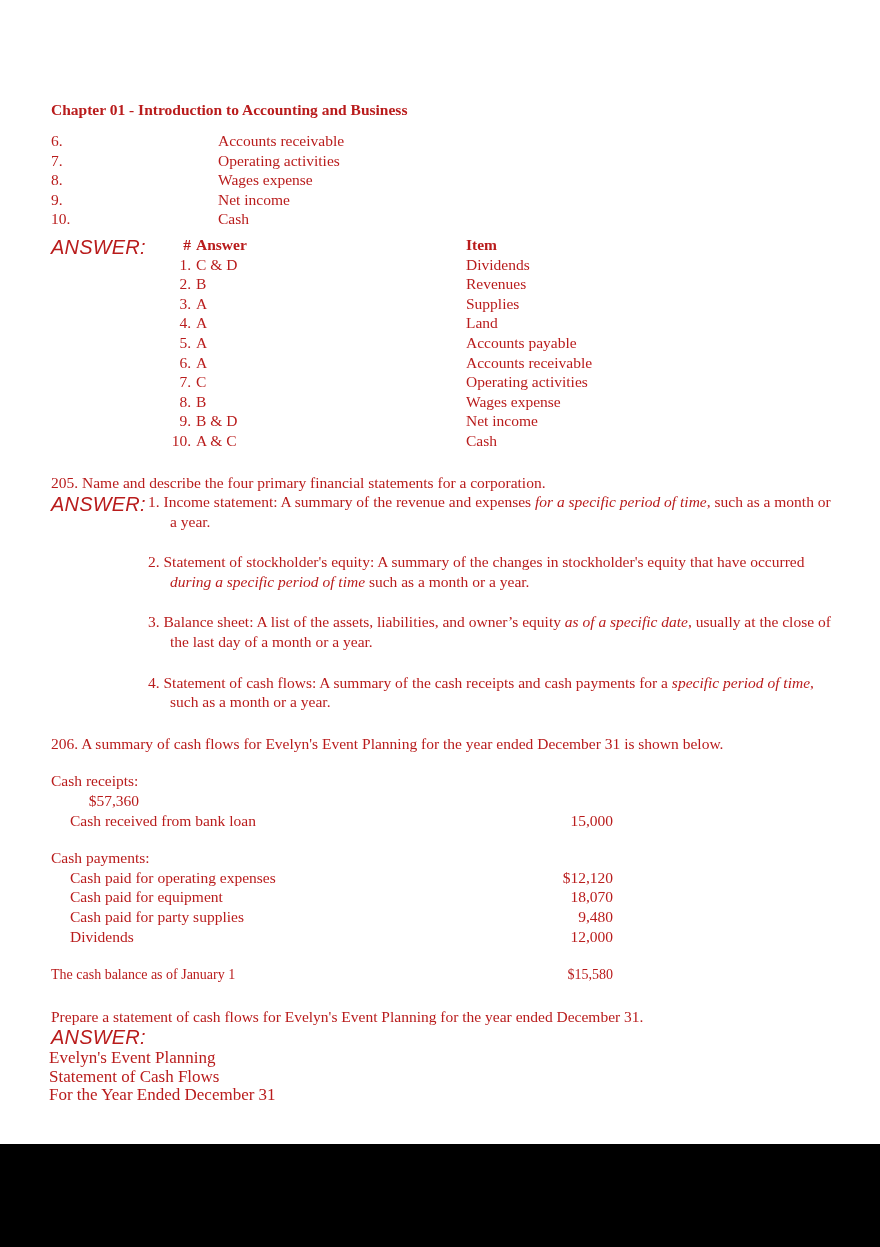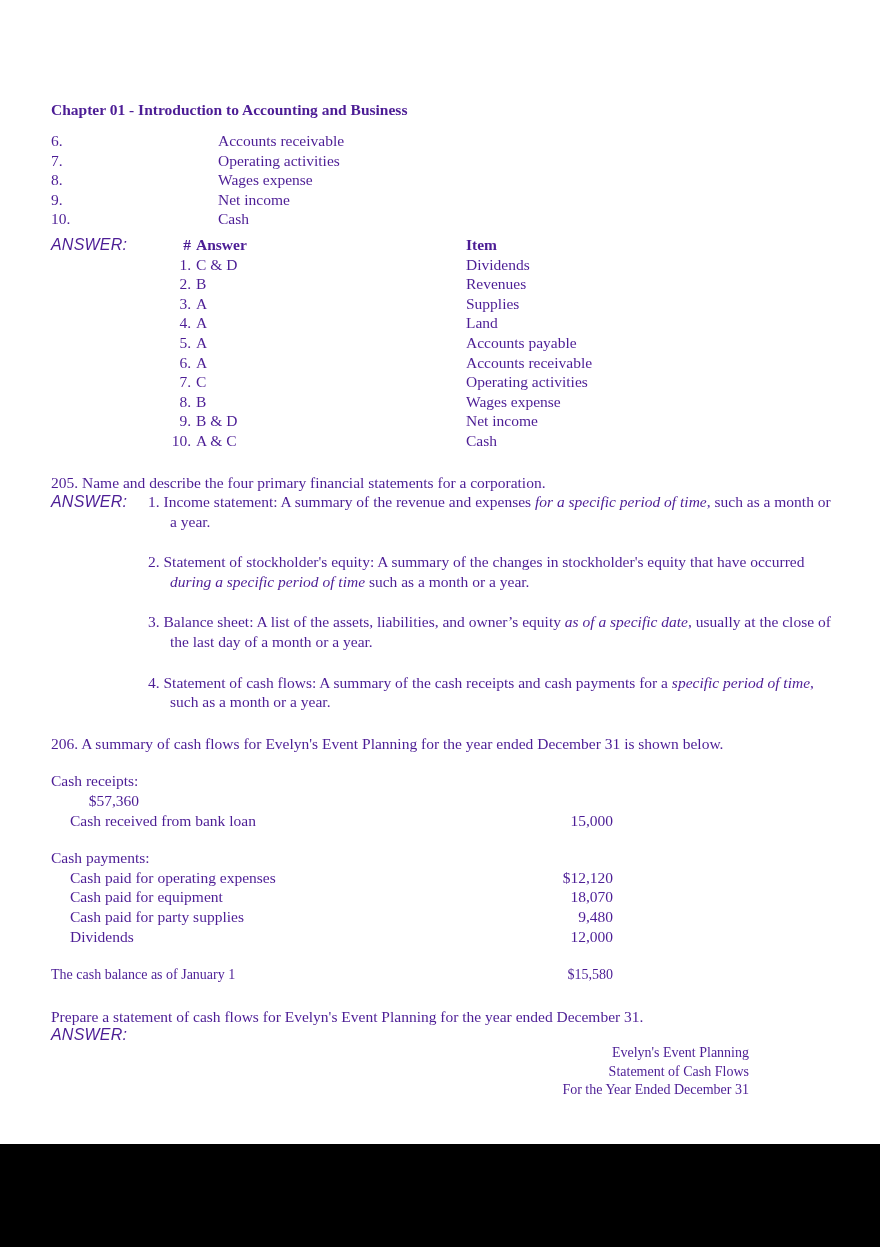--- a/index.html
+++ b/index.html
@@ -7,21 +7,21 @@
     padding: 0;
     background: #ffffff;
   }
   .page {
     position: relative;
     width: 880px;
     height: 1247px;
     background: #ffffff;
     overflow: hidden;
     font-family: "Liberation Serif", "DejaVu Serif", serif;
-    color: #4c1d95;
+    color: #b91c1c;
   }
   .bottom-band {
     position: absolute;
     left: 0;
     top: 1144px;
     width: 880px;
     height: 103px;
     background: #000000;
   }
 
@@ -46,21 +46,21 @@
     line-height: 19.6px;
     font-size: 15.5px;
   }
   .item-row .num { width: 167px; flex: none; }
   .item-row .txt { flex: 1; }
 
   
   .answer-label {
     font-family: "Liberation Sans", "DejaVu Sans", sans-serif;
     font-style: italic;
-    font-size: 16px;
+    font-size: 20px;
     letter-spacing: 0.2px;
   }
 
   
   .answer-block {
     display: flex;
     align-items: flex-start;
   }
   .answer-block .answer-label { width: 113px; flex: none; padding-top: 1px; }
   .key-table { flex: 1; }
@@ -125,22 +125,22 @@
     margin-top: 19px;
   }
   .cf-total .cf-label { width: 474px; flex: none; }
   .cf-total .cf-amt { width: 88px; flex: none; text-align: right; }
 
   .spacer-sm { height: 18px; }
 
   
   .stmt-head {
     width: 700px;
-    text-align: right;
-    font-size: 14px;
+    text-align: left;
+    font-size: 17px;
     line-height: 18.5px;
     margin-left: -2px;
   }
 </style>
 </head>
 <body>
 
 <div class="page">
 
   <div class="content">

